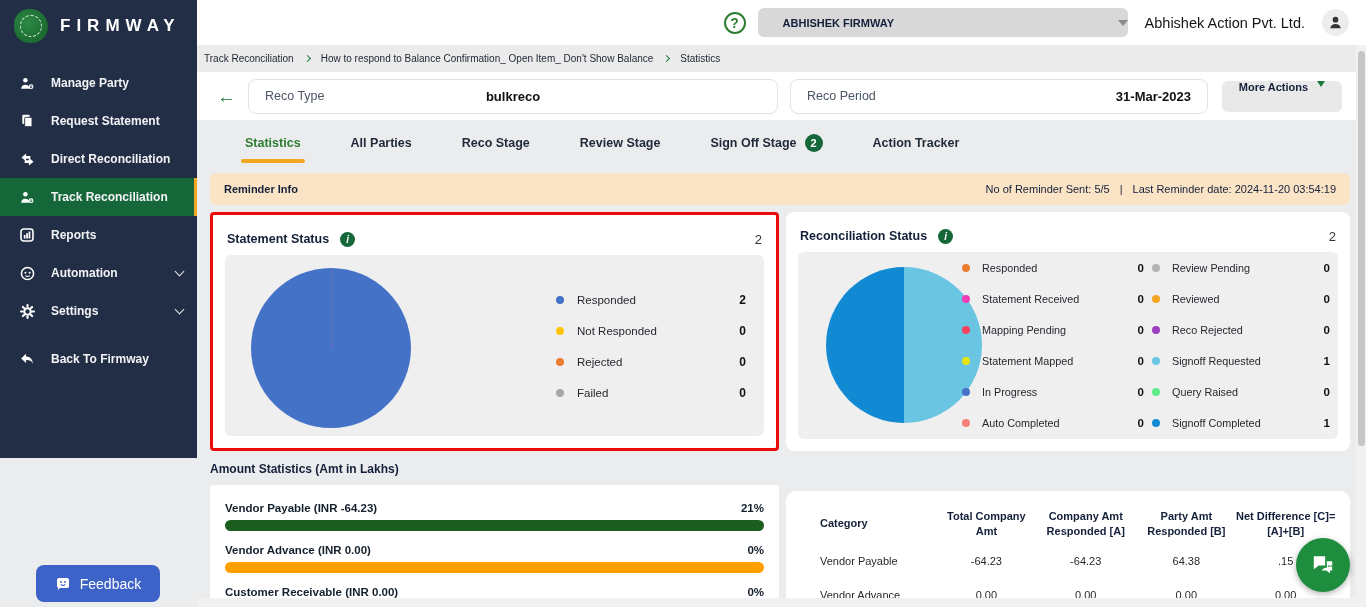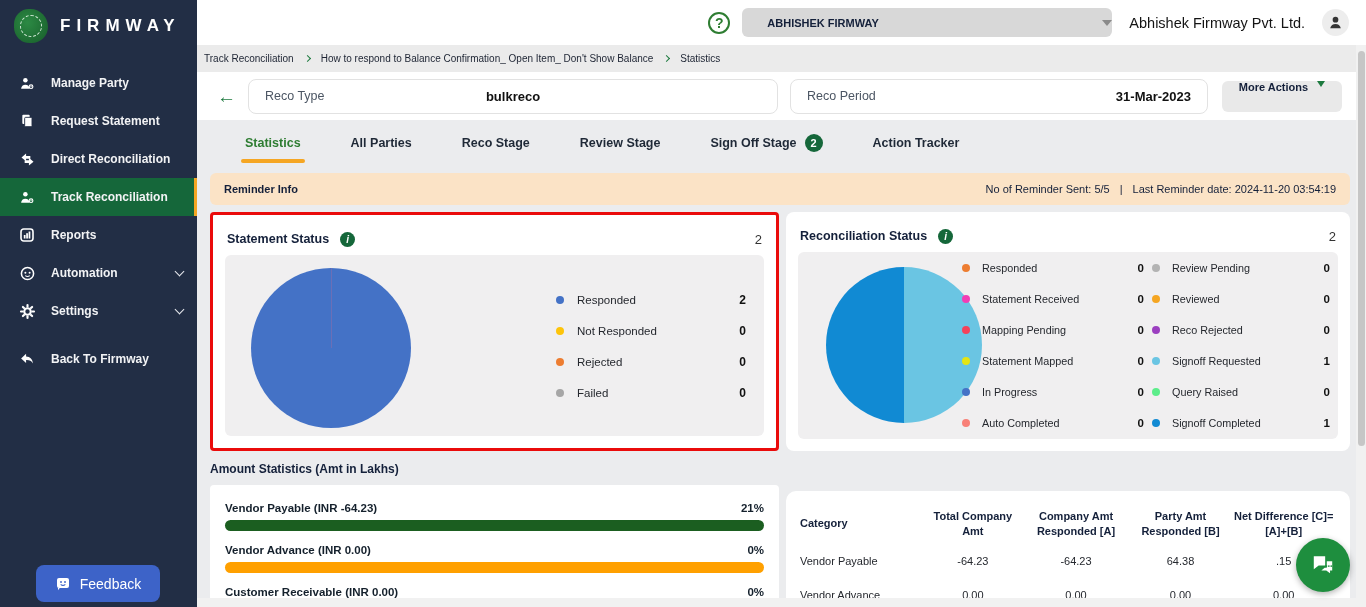--- a/index.html
+++ b/index.html
@@ -1,21 +1,21 @@
 <!DOCTYPE html>
 <html><head>
 <meta charset="utf-8">
 <style>
   * { margin:0; padding:0; box-sizing:border-box; }
   html,body { width:1366px; height:607px; overflow:hidden; }
   body { font-family:"Liberation Sans", sans-serif; background:#ebecee; }
   .screen { position:relative; width:1366px; height:607px; overflow:hidden; background:#ebecee; }
 
   
-  .sidebar { position:absolute; left:0; top:0; width:197px; height:607px; background:#222e45; z-index:10; }
+  .sidebar { position:absolute; left:0; top:0; width:197px; height:458px; background:#222e45; z-index:10; }
   .logo-row { display:flex; align-items:center; gap:12px; padding:10px 0 10px 14px; height:52px; }
   .logo-seal { width:34px; height:34px; border-radius:46% 54% 50% 48%; background:radial-gradient(circle at 40% 40%, #2c8a44, #175c2a); position:relative; flex:0 0 auto; }
   .logo-seal::after { content:""; position:absolute; left:6px; top:6px; width:20px; height:20px; border:1.5px dashed #cfe8d4; border-radius:50%; }
   .logo-text { color:#fff; font-size:17px; font-weight:bold; letter-spacing:6px; }
   .nav { margin-top:12px; }
   .nav-item { display:flex; align-items:center; height:38px; padding:0 14px 0 18px; cursor:pointer; position:relative; }
   .nav-item .nav-label { color:#f2f3f5; font-size:12px; font-weight:600; margin-left:15px; }
   .nav-item.active { background:#15673a; }
   .nav-item.active::after { content:""; position:absolute; right:0; top:0; bottom:0; width:3px; background:#f5a623; }
   .nav-icon { width:18px; height:18px; display:flex; align-items:center; justify-content:center; flex:0 0 auto; }
@@ -92,21 +92,21 @@
 
   .amount-title { margin:11px 16px 0 13px; font-size:12px; font-weight:bold; color:#14203a; height:18px; }
 
   .bottom-row { display:flex; gap:7px; margin:5px 16px 0 13px; align-items:flex-start; }
   .bars-card { width:569px; background:#fff; border-radius:4px; padding:17px 15px 10px; }
   .bar-label-row { display:flex; justify-content:space-between; align-items:center; }
   .bar-label { font-size:11.5px; font-weight:bold; color:#14202c; }
   .bar-pct { font-size:11.5px; font-weight:bold; color:#14202c; }
   .hbar { height:11px; border-radius:6px; margin:6px 0 13px; }
   .table-card { flex:1; background:#fff; border-radius:10px; padding:18px 14px 14px; margin-top:6px; }
-  .tgrid { display:grid; grid-template-columns:23% 18.5% 20% 19% 19.5%; align-items:center; }
+  .tgrid { display:grid; grid-template-columns:23% 18.5% 20% 19% 19.5%; align-items:center;margin-left:20px; }
   .th { font-size:11px; font-weight:bold; color:#14203a; text-align:center; line-height:1.35; }
   .td { font-size:11px; color:#25282e; text-align:center; }
   .th:first-child, .td:first-child { text-align:left; }
   .t-head { margin-bottom:16px; }
   .t-row { margin-bottom:22px; }
 
   .vscroll { position:absolute; top:45px; right:0; bottom:0; width:10px; background:#f1f1f1; z-index:8; }
   .vthumb { position:absolute; top:6px; left:1.5px; width:7px; height:395px; background:#c6c6c6; border-radius:4px; cursor:pointer; }
   .hscroll { position:absolute; left:0; right:10px; bottom:0; height:9px; background:#f1f1f1; z-index:8; }
 
@@ -228,21 +228,21 @@
   </aside>
 
   <div class="main">
 
     <div class="topbar">
       <div class="help-circle">?</div>
       <div class="company-pill">
         <span class="pill-label">ABHISHEK FIRMWAY</span>
         <span class="pill-caret"></span>
       </div>
-      <div class="account-name">Abhishek Firmway Pvt. Ltd.</div>
+      <div class="account-name">Abhishek Action Pvt. Ltd.</div>
       <div class="avatar">
         <svg viewBox="0 0 24 24" width="17" height="17" fill="#353535">
             <circle cx="12" cy="8" r="4"></circle>
             <path d="M4.5 20c.8-4 3.8-6 7.5-6s6.7 2 7.5 6z"></path>
           </svg>
       </div>
     </div>
 
     <div class="crumbbar">
       <span class="crumb">Track Reconciliation</span>

